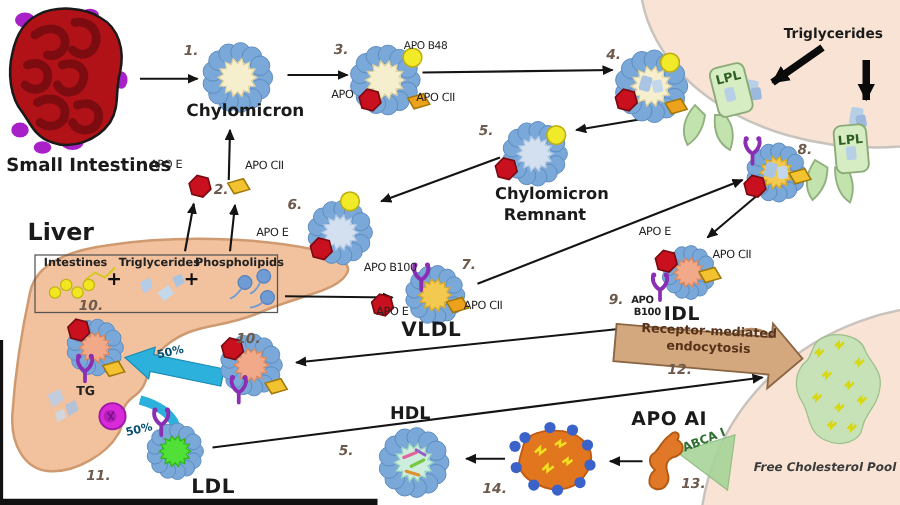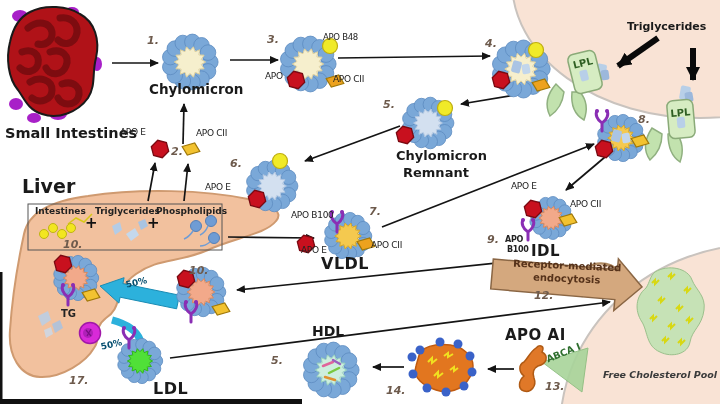--- a/index.html
+++ b/index.html
@@ -504,19 +504,19 @@
 <span class="lb num" style="left:171px;top:146px">2.</span>
 <span class="lb num" style="left:267px;top:34px">3.</span>
 <span class="lb num" style="left:485px;top:38px">4.</span>
 <span class="lb num" style="left:383px;top:99px">5.</span>
 <span class="lb num" style="left:230px;top:158px">6.</span>
 <span class="lb num" style="left:369px;top:206px">7.</span>
 <span class="lb num" style="left:638px;top:114px">8.</span>
 <span class="lb num" style="left:487px;top:234px">9.</span>
 <span class="lb num" style="left:63px;top:239px">10.</span>
 <span class="lb num" style="left:189px;top:265px">10.</span>
-<span class="lb num" style="left:69px;top:375px">17.</span>
+<span class="lb num" style="left:69px;top:375px">11.</span>
 <span class="lb num" style="left:534px;top:290px">12.</span>
 <span class="lb num" style="left:545px;top:381px">13.</span>
 <span class="lb num" style="left:386px;top:385px">14.</span>
 <span class="lb num" style="left:271px;top:355px">5.</span>
 
 </div>
 
 </body></html>

